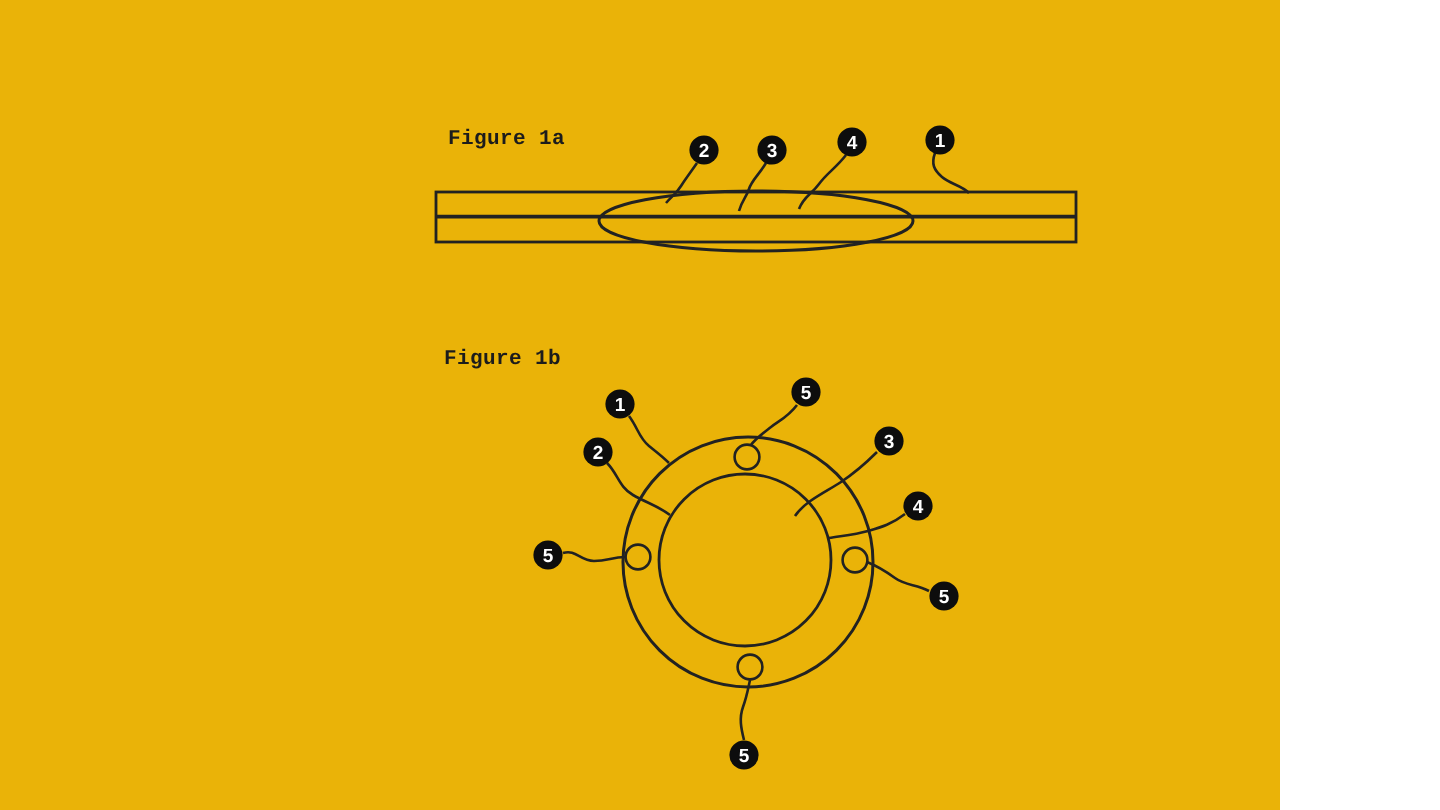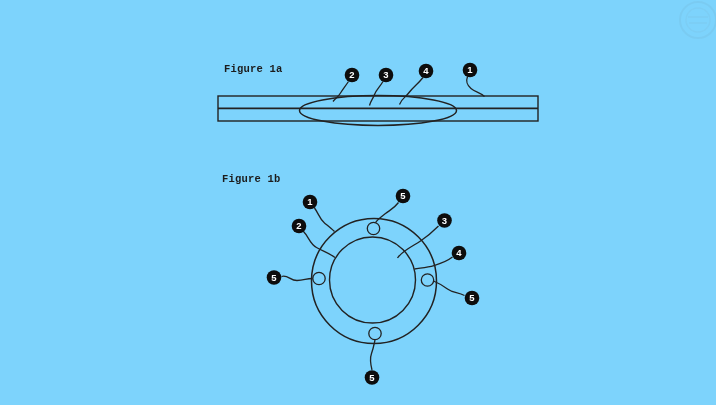--- a/index.html
+++ b/index.html
@@ -2,23 +2,23 @@
 <html><head>
 <meta charset="utf-8">
 <style>
   html, body {
     margin: 0;
     padding: 0;
     background: #ffffff;
   }
   #page {
     position: relative;
-    width: 716px;
+    width: 640px;
     height: 405px;
-    background: #7dd3fc;
+    background: #eab308;
     overflow: hidden;
     font-family: "Liberation Sans", sans-serif;
   }
   svg text {
     user-select: none;
   }
   .fig-title {
     font-family: "Liberation Mono", "DejaVu Sans Mono", monospace;
     font-size: 10.5px;
     font-weight: 700;

